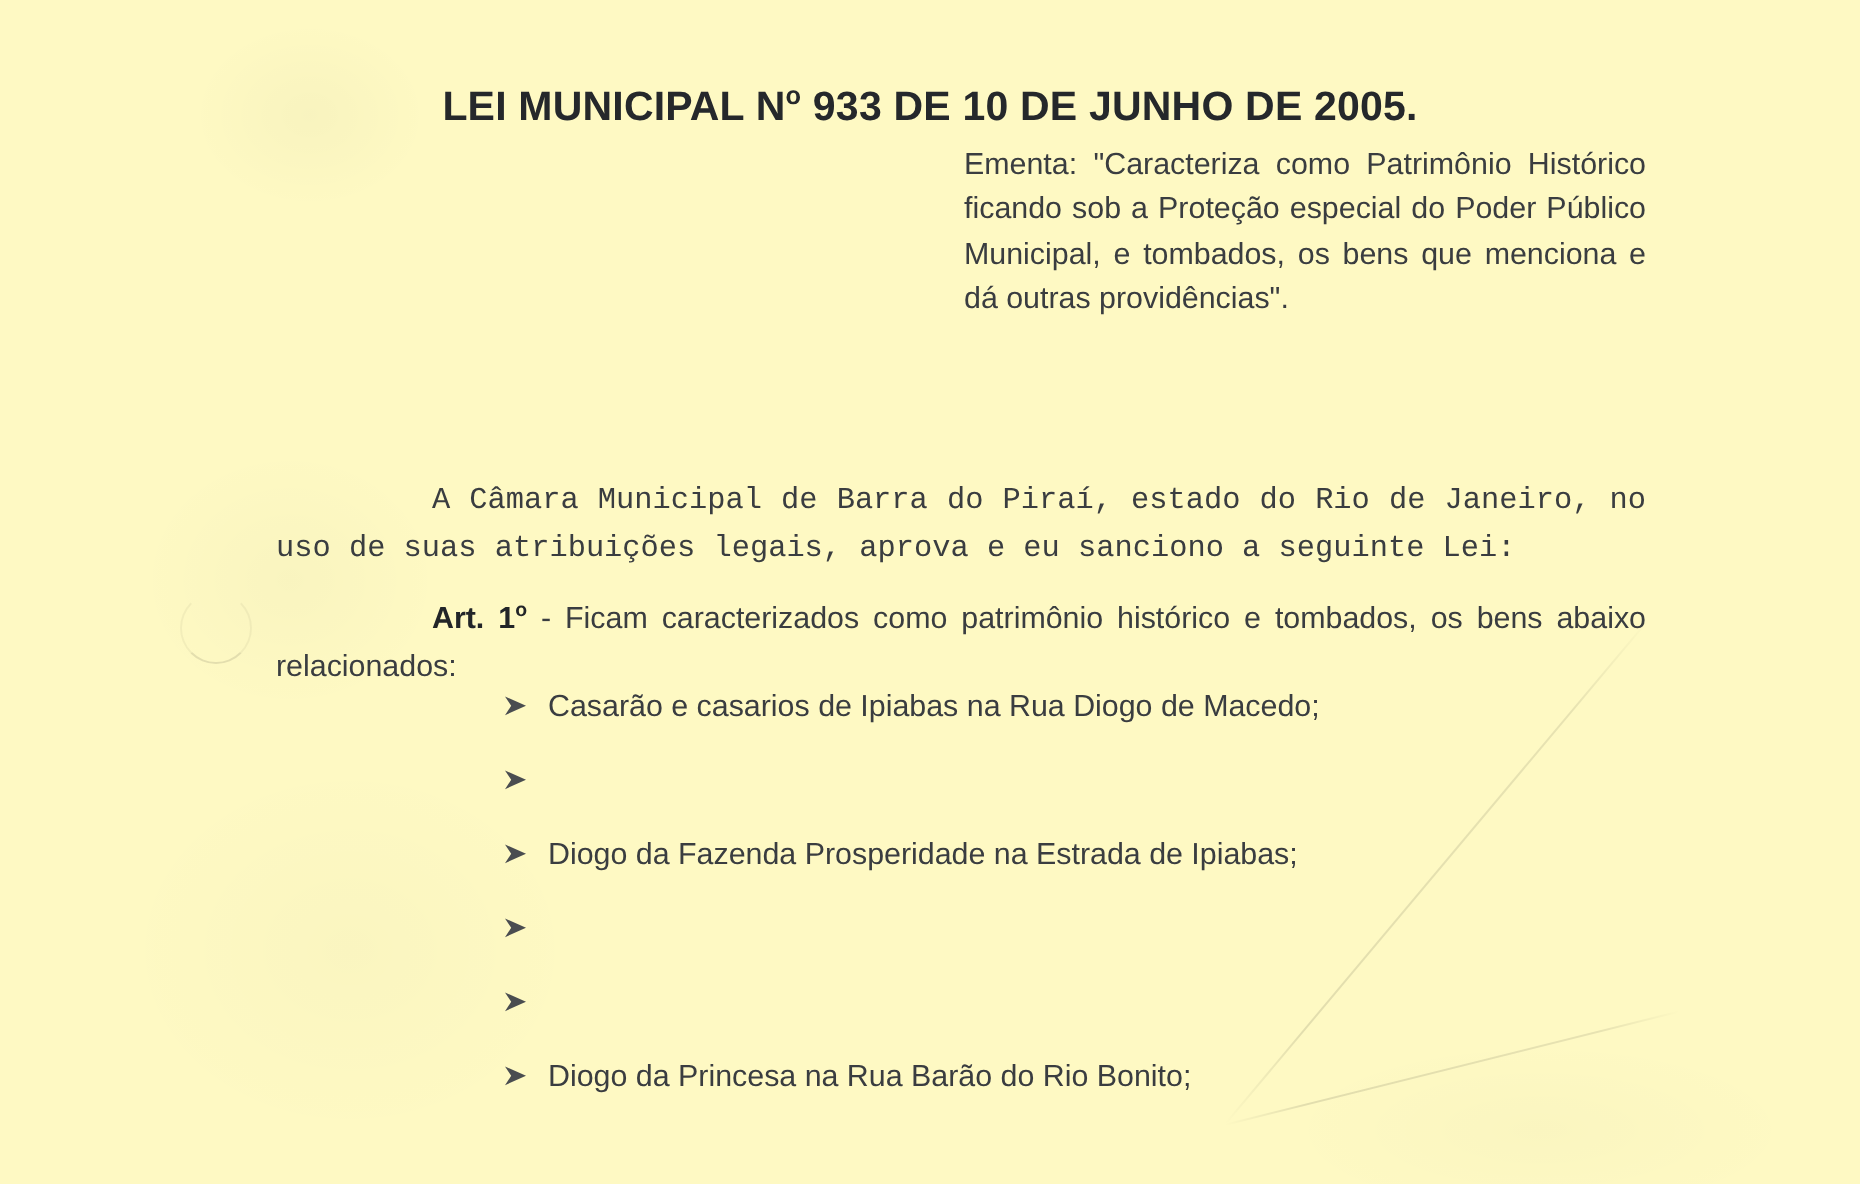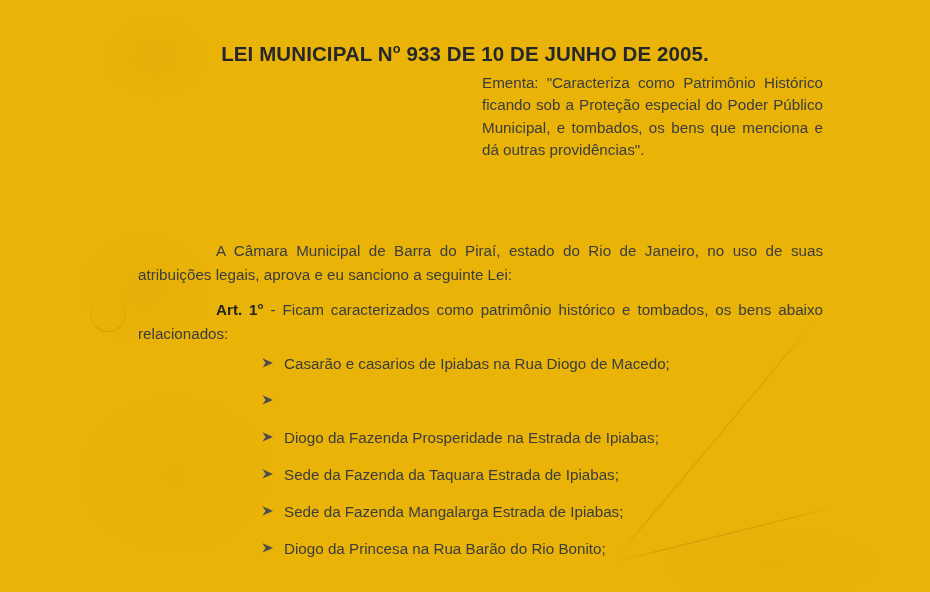--- a/index.html
+++ b/index.html
@@ -15,21 +15,21 @@
     overflow: hidden;
     font-family: "Liberation Sans", "DejaVu Sans", sans-serif;
     color: #2b2b2b;
     -webkit-font-smoothing: antialiased;
   }
 
   
   .page {
     position: absolute;
     inset: 0;
-    background: #eab308;
+    background: #fef9c3;
   }
 
   
   .smudge {
     position: absolute;
     border-radius: 50%;
     pointer-events: none;
   }
   .smudge-tl {
     left: 95px; top: 10px;
@@ -122,37 +122,37 @@
   .para {
     position: absolute;
     left: 138px;
     width: 685px;
     text-align: justify;
     text-align-last: left;
     font-size: 15.2px;
     line-height: 23.5px;
     color: #3a3d40;
   }
-  .para-preamble { top: 224px; }
+  .para-preamble { top: 224px; font-family: Liberation Mono, monospace; }
   .para-art1 { top: 283px; }
   .para .indent { display: inline-block; width: 78px; }
   .para strong { color: #222528; font-weight: bold; }
   .para sup {
     font-size: 0.64em;
     vertical-align: super;
     line-height: 0;
   }
 
   .bens-list {
     position: absolute;
     left: 245px;
     top: 338px;
     width: 600px;
     list-style: none;
-    margin: 16px;
+    margin: 6px;
     padding: 0;
   }
   .bens-list li {
     position: relative;
     height: 37px;
     padding-left: 23px;
     font-size: 15.2px;
     line-height: 19px;
     color: #3a3d40;
     white-space: nowrap;
@@ -214,29 +214,27 @@
           </svg>
       </span>
       <span>Diogo da Fazenda Prosperidade na Estrada de Ipiabas;</span>
     </li>
     <li>
       <span class="bullet-arrow">
         <svg width="14" height="14" viewBox="0 0 14 14" aria-hidden="true">
             <path d="M1.5 2.2 L12 6.9 L1.5 11.6 L4.6 6.9 Z" fill="currentColor"></path>
           </svg>
       </span>
-      <span>Sede da Fazenda da Taquara Estrada de Ipiabas;</span>
-    </li>
-    <li>
-      <span class="bullet-arrow">
-        <svg width="14" height="14" viewBox="0 0 14 14" aria-hidden="true">
-            <path d="M1.5 2.2 L12 6.9 L1.5 11.6 L4.6 6.9 Z" fill="currentColor"></path>
-          </svg>
-      </span>
-      <span>Sede da Fazenda Mangalarga Estrada de Ipiabas;</span>
+    </li>
+    <li>
+      <span class="bullet-arrow">
+        <svg width="14" height="14" viewBox="0 0 14 14" aria-hidden="true">
+            <path d="M1.5 2.2 L12 6.9 L1.5 11.6 L4.6 6.9 Z" fill="currentColor"></path>
+          </svg>
+      </span>
     </li>
     <li>
       <span class="bullet-arrow">
         <svg width="14" height="14" viewBox="0 0 14 14" aria-hidden="true">
             <path d="M1.5 2.2 L12 6.9 L1.5 11.6 L4.6 6.9 Z" fill="currentColor"></path>
           </svg>
       </span>
       <span>Diogo da Princesa na Rua Barão do Rio Bonito;</span>
     </li>
   </ul>

